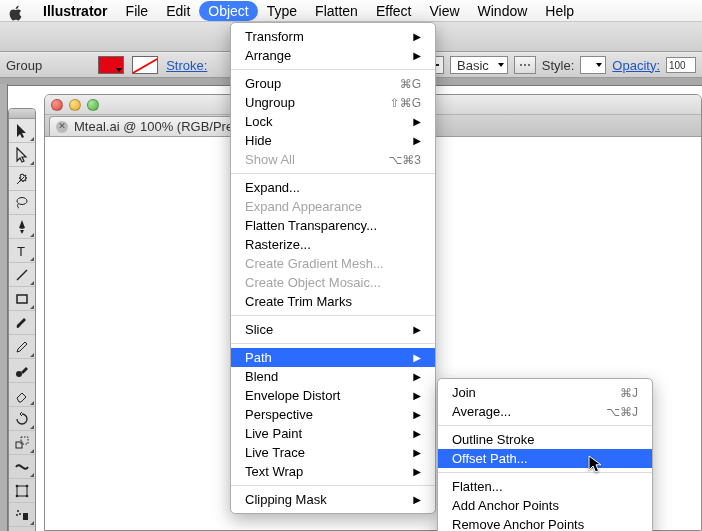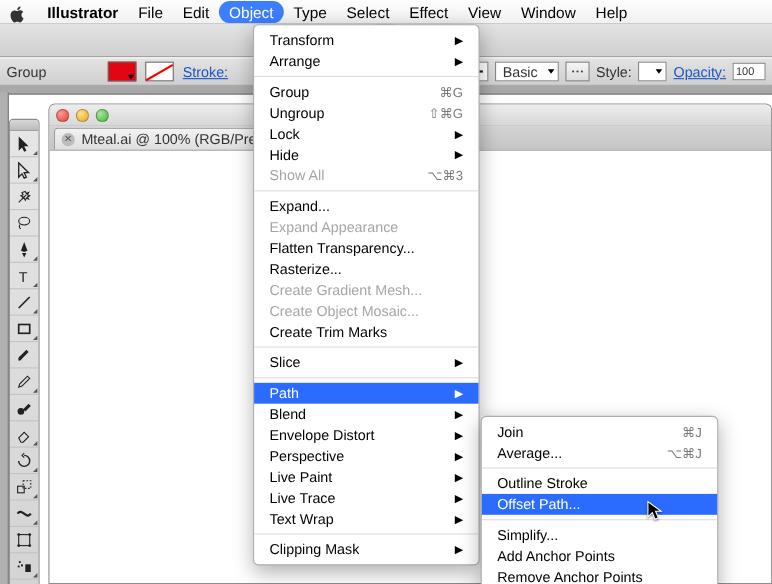--- a/index.html
+++ b/index.html
@@ -85,21 +85,21 @@
   <span class="apple">
     <svg viewBox="0 0 16 16">
         <path fill="#333" d="M11.5 8.6c0-1.8 1.5-2.7 1.6-2.7-0.9-1.3-2.2-1.4-2.7-1.5-1.1-.1-2.2.7-2.8.7-.6 0-1.5-.7-2.4-.6C3.9 4.5 2.8 5.2 2.2 6.3c-1.3 2.2-.3 5.5.9 7.3.6.9 1.3 1.9 2.3 1.8.9 0 1.3-.6 2.4-.6s1.4.6 2.4.6c1 0 1.6-.9 2.2-1.8.7-1 1-2 1-2 0 0-1.9-.7-1.9-3zM9.8 3.1c.5-.6.9-1.5.8-2.3-.7 0-1.6.5-2.1 1.1-.5.5-.9 1.4-.8 2.2.8.1 1.6-.4 2.1-1z"></path>
       </svg>
   </span>
   <span class="mi app">Illustrator</span>
   <span class="mi">File</span>
   <span class="mi">Edit</span>
   <span class="mi open">Object</span>
   <span class="mi">Type</span>
-  <span class="mi">Select</span>
+  <span class="mi">Flatten</span>
   <span class="mi">Effect</span>
   <span class="mi">View</span>
   <span class="mi">Window</span>
   <span class="mi">Help</span>
 </div>
 
 <div id="appbar">
   <div class="aibox" style="color:#f7931e;font-weight:bold;font-size:12px;">Ai</div>
   <div class="aibox">Br</div>
   <div class="viewbtn">
@@ -384,21 +384,21 @@
     </div>
     <hr>
     <div class="row">
       <span class="label">Outline Stroke</span>
     </div>
     <div class="row hl">
       <span class="label">Offset Path...</span>
     </div>
     <hr>
     <div class="row">
-      <span class="label">Simplify...</span>
+      <span class="label">Flatten...</span>
     </div>
     <div class="row">
       <span class="label">Add Anchor Points</span>
     </div>
     <div class="row">
       <span class="label">Remove Anchor Points</span>
     </div>
   </div>
 
 <div id="cursor">

